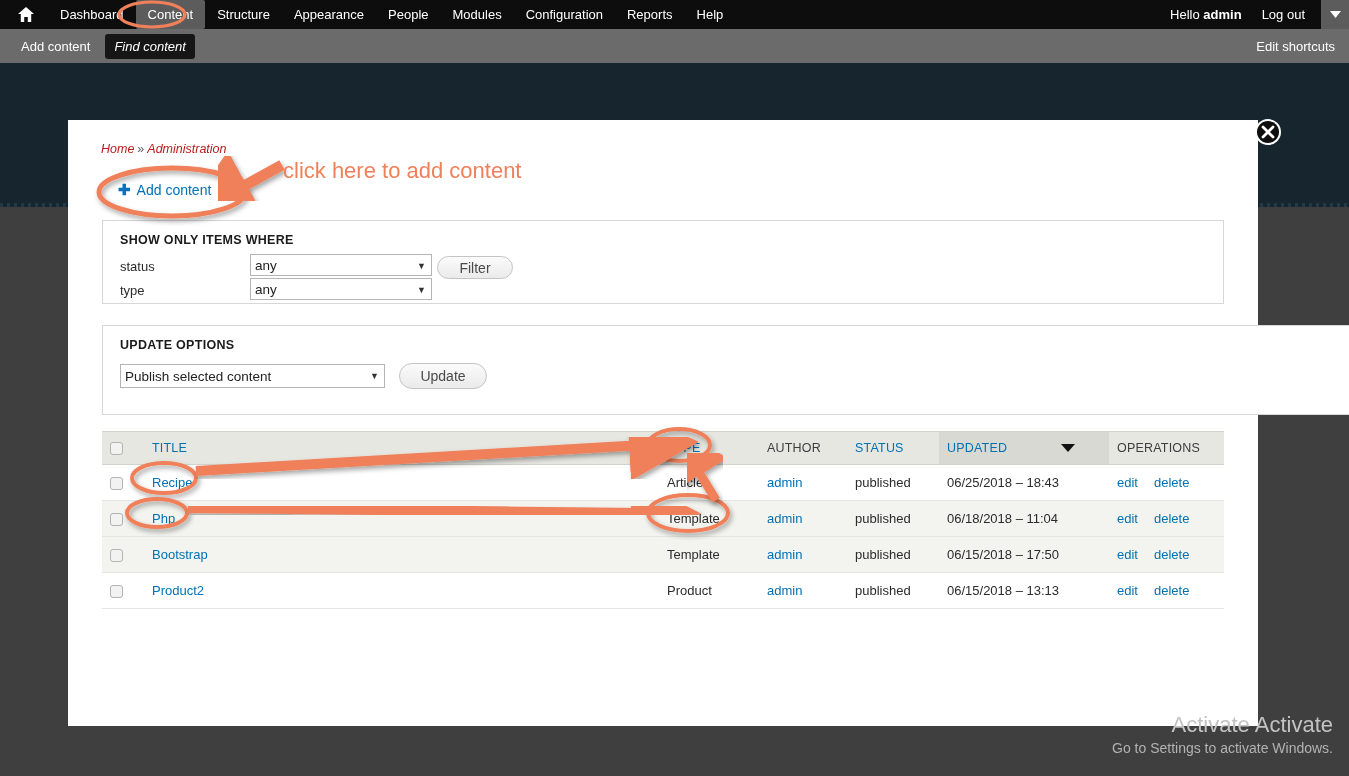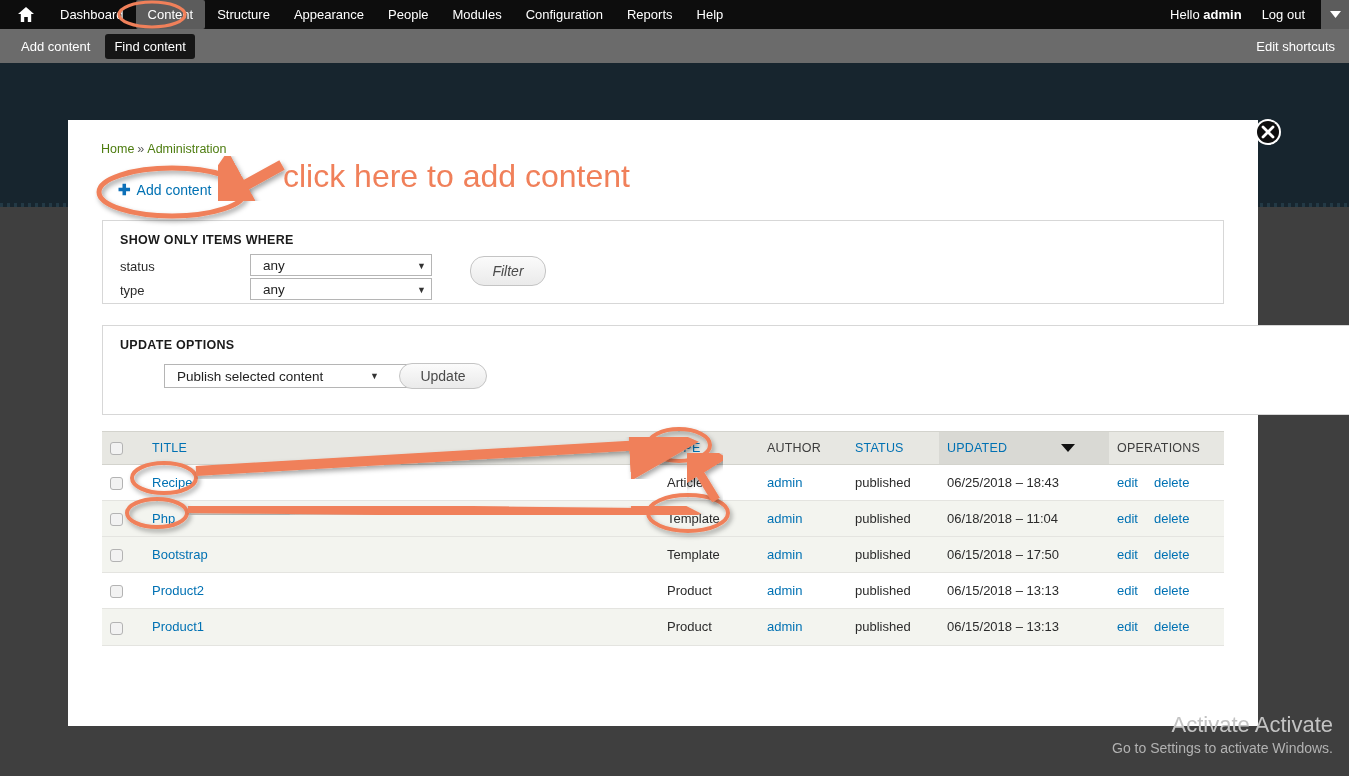--- a/index.html
+++ b/index.html
@@ -39,21 +39,21 @@
   
   .shortcutbar {
     position:absolute; left:0; top:29px; width:1349px; height:34px;
     background:#6b6b6b; display:flex; align-items:center;
   }
   .shortcut-link {
     color:#fff; font-size:13px; text-decoration:none;
     padding:5px 9px; margin-left:6px; border-radius:3px;
   }
   .shortcut-link:first-child { margin-left:12px; }
-  .shortcut-link.active { background:#161616; }
+  .shortcut-link.active { background:#161616;font-style:italic; }
   .edit-shortcuts {
     margin-left:auto; margin-right:14px;
     color:#fff; font-size:13px; text-decoration:none;
   }
 
   
   .site-header {
     position:absolute; left:0; top:63px; width:1349px; height:144px;
     background:#17252e; overflow:hidden;
   }
@@ -110,21 +110,21 @@
     width:26px; height:26px; border-radius:50%;
     background:#fff; display:flex; align-items:center; justify-content:center;
     cursor:pointer;
   }
   .close-btn svg { display:block; }
 
   .breadcrumb {
     position:absolute; left:33px; top:22px;
     font-size:12.5px; color:#0071b3;
   }
-  .breadcrumb a { color:#4d7c0f; text-decoration:none; }
+  .breadcrumb a { color:#b91c1c; text-decoration:none;font-style:italic; }
   .breadcrumb .sep { color:#5a5a5a; margin:0 3px; }
 
   .add-content {
     position:absolute; left:50px; top:61px;
     font-size:14px; color:#0071b3; text-decoration:none;
     display:flex; align-items:center; gap:6px;
   }
   .plus { color:#0d70b8; font-weight:bold; font-size:15px; }
 
   
@@ -138,43 +138,43 @@
   .filter-panel { left:34px; top:100px; width:1122px; height:84px; }
   .filter-panel .panel-title { position:absolute; left:17px; top:12px; }
   .flabel { position:absolute; font-size:13px; color:#2b2b2b; }
   .fl-status { left:17px; top:38px; }
   .fl-type { left:17px; top:62px; }
 
   select.drupal-select {
     position:absolute;
     font-family:"Liberation Sans", sans-serif; font-size:13.5px;
     color:#222; background:#fff; border:1px solid #b5b5b5;
-    padding:2px 12px; border-radius:0;
+    padding:2px 4px; border-radius:0;
     -webkit-appearance:none; appearance:none;
   }
   .sel-arrow {
     position:absolute; pointer-events:none;
     font-size:9px; color:#333;
   }
   .sel-status { left:147px; top:33px; width:182px; height:22px; }
   .sel-type   { left:147px; top:57px; width:182px; height:22px; }
 
   .btn {
     position:absolute;
     font-family:"Liberation Sans", sans-serif;
     font-size:14px; color:#4a4a4a;
     background:linear-gradient(#fbfbfb,#eaeaea);
     border:1px solid #c4c4c4; border-radius:14px;
     cursor:pointer;
   }
-  .btn-filter { left:367px; top:35px; width:76px; height:30px;font-style:italic; }
+  .btn-filter { left:334px; top:35px; width:76px; height:23px; }
 
   .update-panel { left:34px; top:205px; width:1304px; height:90px; }
   .update-panel .panel-title { position:absolute; left:17px; top:12px; }
-  .sel-update { left:17px; top:38px; width:265px; height:24px;margin-left:44px; }
+  .sel-update { left:17px; top:38px; width:265px; height:24px; }
   .btn-update { left:296px; top:37px; width:88px; height:26px; }
 
   
   .table-wrap {
     position:absolute; left:34px; top:311px; width:1122px;
   }
   table { border-collapse:collapse; width:1122px; table-layout:fixed; }
   thead th {
     background:#e7e7e2; border-top:1px solid #d3d3cd; border-bottom:1px solid #d3d3cd;
     font-size:12.5px; font-weight:normal; text-align:left;
@@ -208,21 +208,21 @@
     cursor:pointer; vertical-align:middle;
   }
 
   
   .anno-layer {
     position:absolute; left:0; top:0; width:1349px; height:776px;
     pointer-events:none; z-index:40;
   }
   .anno-text {
     position:absolute; left:283px; top:158px;
-    font-size:32px; color:#f0805a; white-space:nowrap;
+    font-size:22px; color:#f0805a; white-space:nowrap;
   }
 
   
   .wm {
     position:absolute; right:16px; bottom:20px; text-align:right;
     color:#b9b9b9; z-index:30; user-select:none;
   }
   .wm-title { font-size:22px; line-height:30px; color:#c3c3c3; }
   .wm-sub { font-size:14px; color:#b2b2b2; }
 </style>
@@ -375,29 +375,20 @@
           </tr>
           <tr class="odd">
             <td><span class="cb"></span></td>
             <td><a href="#">Product2</a></td>
             <td>Product</td>
             <td><a href="#">admin</a></td>
             <td>published</td>
             <td>06/15/2018 – 13:13</td>
             <td class="ops"><a href="#">edit</a><a href="#">delete</a></td>
           </tr>
-          <tr class="even">
-            <td><span class="cb"></span></td>
-            <td><a href="#">Product1</a></td>
-            <td>Product</td>
-            <td><a href="#">admin</a></td>
-            <td>published</td>
-            <td>06/15/2018 – 13:13</td>
-            <td class="ops"><a href="#">edit</a><a href="#">delete</a></td>
-          </tr>
         </tbody>
     </table>
   </div>
 </div>
 
 <div class="close-btn">
   <svg width="24" height="24" viewBox="0 0 24 24" aria-hidden="true">
     <circle cx="12" cy="12" r="11" fill="#0f0f0f"></circle>
     <path d="M7 7 L17 17 M17 7 L7 17" stroke="#ffffff" stroke-width="2.8" stroke-linecap="round"></path>
   </svg>

